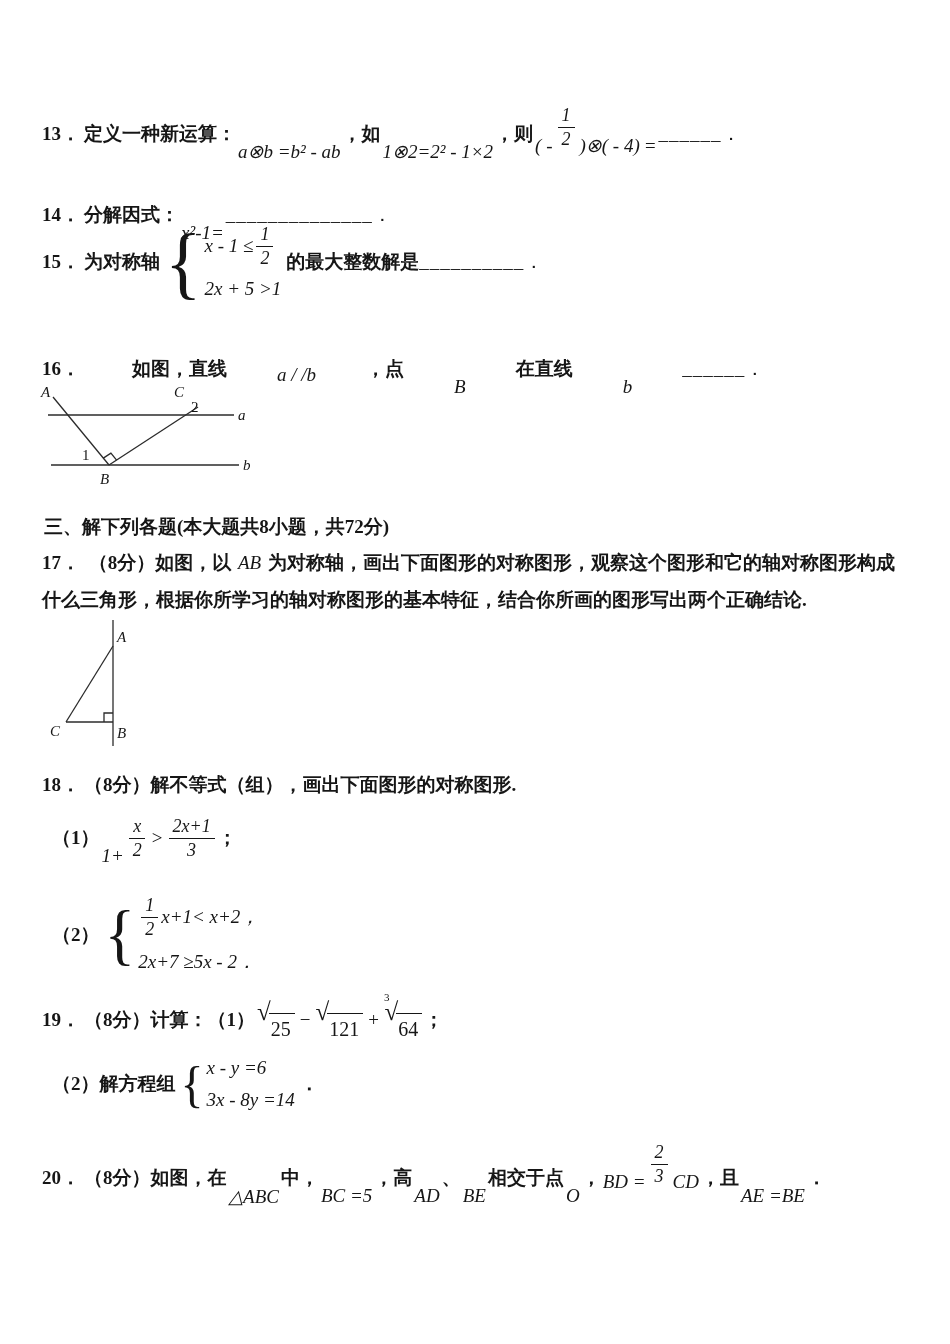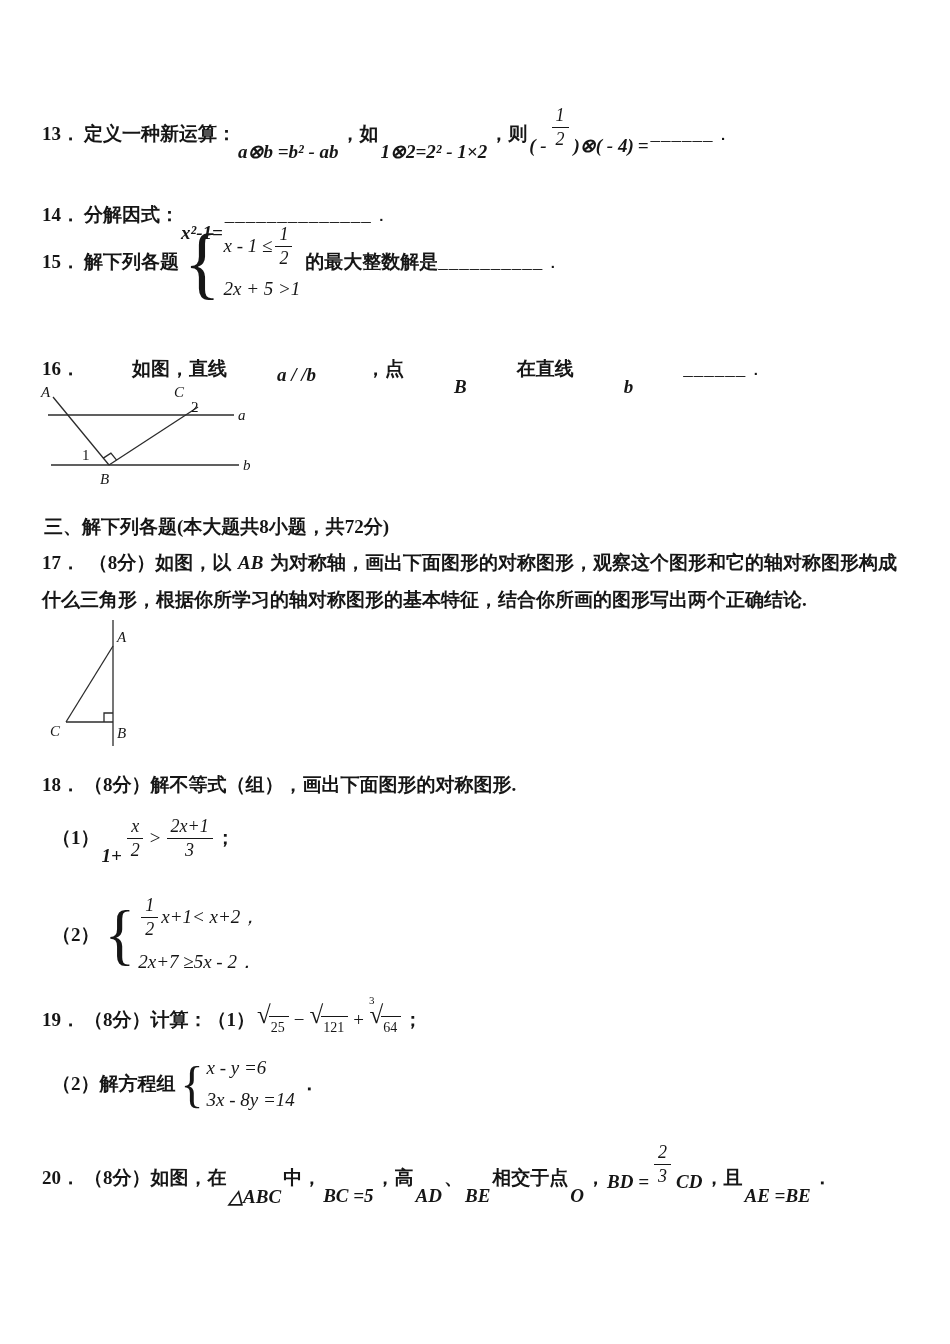--- a/index.html
+++ b/index.html
@@ -4,40 +4,40 @@
 <style>
   html,body{margin:0;padding:0;}
   body{
     width:950px;height:1344px;position:relative;background:#ffffff;
     font-family:"Liberation Serif", serif;color:#161616;overflow:hidden;
   }
   .q{position:absolute;font-size:19px;font-weight:700;white-space:nowrap;}
   .flexline{display:flex;align-items:center;}
   .cn{font-weight:700;}
   .qnum{font-weight:700;margin-right:4px;}
-  .math{font-style:italic;font-weight:700;padding:0 2px;margin-top:36px;}
+  .math{font-style:italic;font-weight:400;padding:0 2px;margin-top:36px;}
   .blank{font-weight:400;letter-spacing:1px;}
   
   .frac{display:inline-flex;flex-direction:column;align-items:center;
         font-weight:400;font-style:italic;font-size:18px;line-height:1.15;
         vertical-align:middle;margin:0 3px;}
   .frac .fnum{border-bottom:1.4px solid #161616;padding:0 4px 1px;}
   .frac .fden{padding:1px 4px 0;}
   
   .sys{display:inline-flex;align-items:center;margin:0 5px;}
   .brace{font-weight:400;line-height:1;margin-right:3px;transform:scaleY(1.05);display:inline-block;}
   .b-lg{font-size:76px;}
   .b-md{font-size:64px;}
   .b-sm{font-size:48px;}
   .sysrows{display:inline-flex;flex-direction:column;align-items:flex-start;row-gap:10px;}
   .sysrow{display:flex;align-items:center;font-weight:400;font-style:italic;}
   
   .sqrt{display:inline-flex;align-items:flex-start;font-weight:400;margin:0 2px;}
   .sqrt .rad{font-style:normal;font-size:25px;line-height:1;}
-  .sqrt .body{border-top:1.5px solid #161616;font-size:14px;line-height:1.3;
+  .sqrt .body{border-top:1.5px solid #161616;font-size:20px;line-height:1.3;
               padding:2px 4px 0 2px;margin-left:-2px;margin-top:14px;}
   .cbrt-idx{font-size:11px;font-weight:400;position:relative;top:-8px;margin-right:-5px;}
   .raise6{position:relative;top:-6px;}
   .raise12{position:relative;top:-12px;}
   .raise14{position:relative;top:-14px;}
   .wrapblock{white-space:normal;line-height:37px;}
   .op{font-weight:400;padding:0 3px;}
   svg .ln{stroke:#2b2b2b;stroke-width:1.3;fill:none;}
   svg .lbl{font-family:"Liberation Serif",serif;font-size:15px;fill:#161616;}
   svg .it{font-style:italic;}
@@ -69,21 +69,21 @@
 
   <div class="q flexline" style="left:42px;top:186px;">
     <span class="qnum">14．</span>
     <span class="cn">分解因式：</span>
     <span class="math">x²-1=</span>
     <span class="blank">______________．</span>
   </div>
 
   <div class="q flexline" style="left:42px;top:222px;height:80px;">
     <span class="qnum">15．</span>
-    <span class="cn">解下列各题</span>
+    <span class="cn">为对称轴</span>
     <span class="sys">
       <span class="brace b-lg">{</span>
       <span class="sysrows">
         <span class="sysrow">
           <span>x - 1 ≤</span>
           <span class="frac">
             <span class="fnum">1</span>
             <span class="fden">2</span>
           </span>
         </span>

